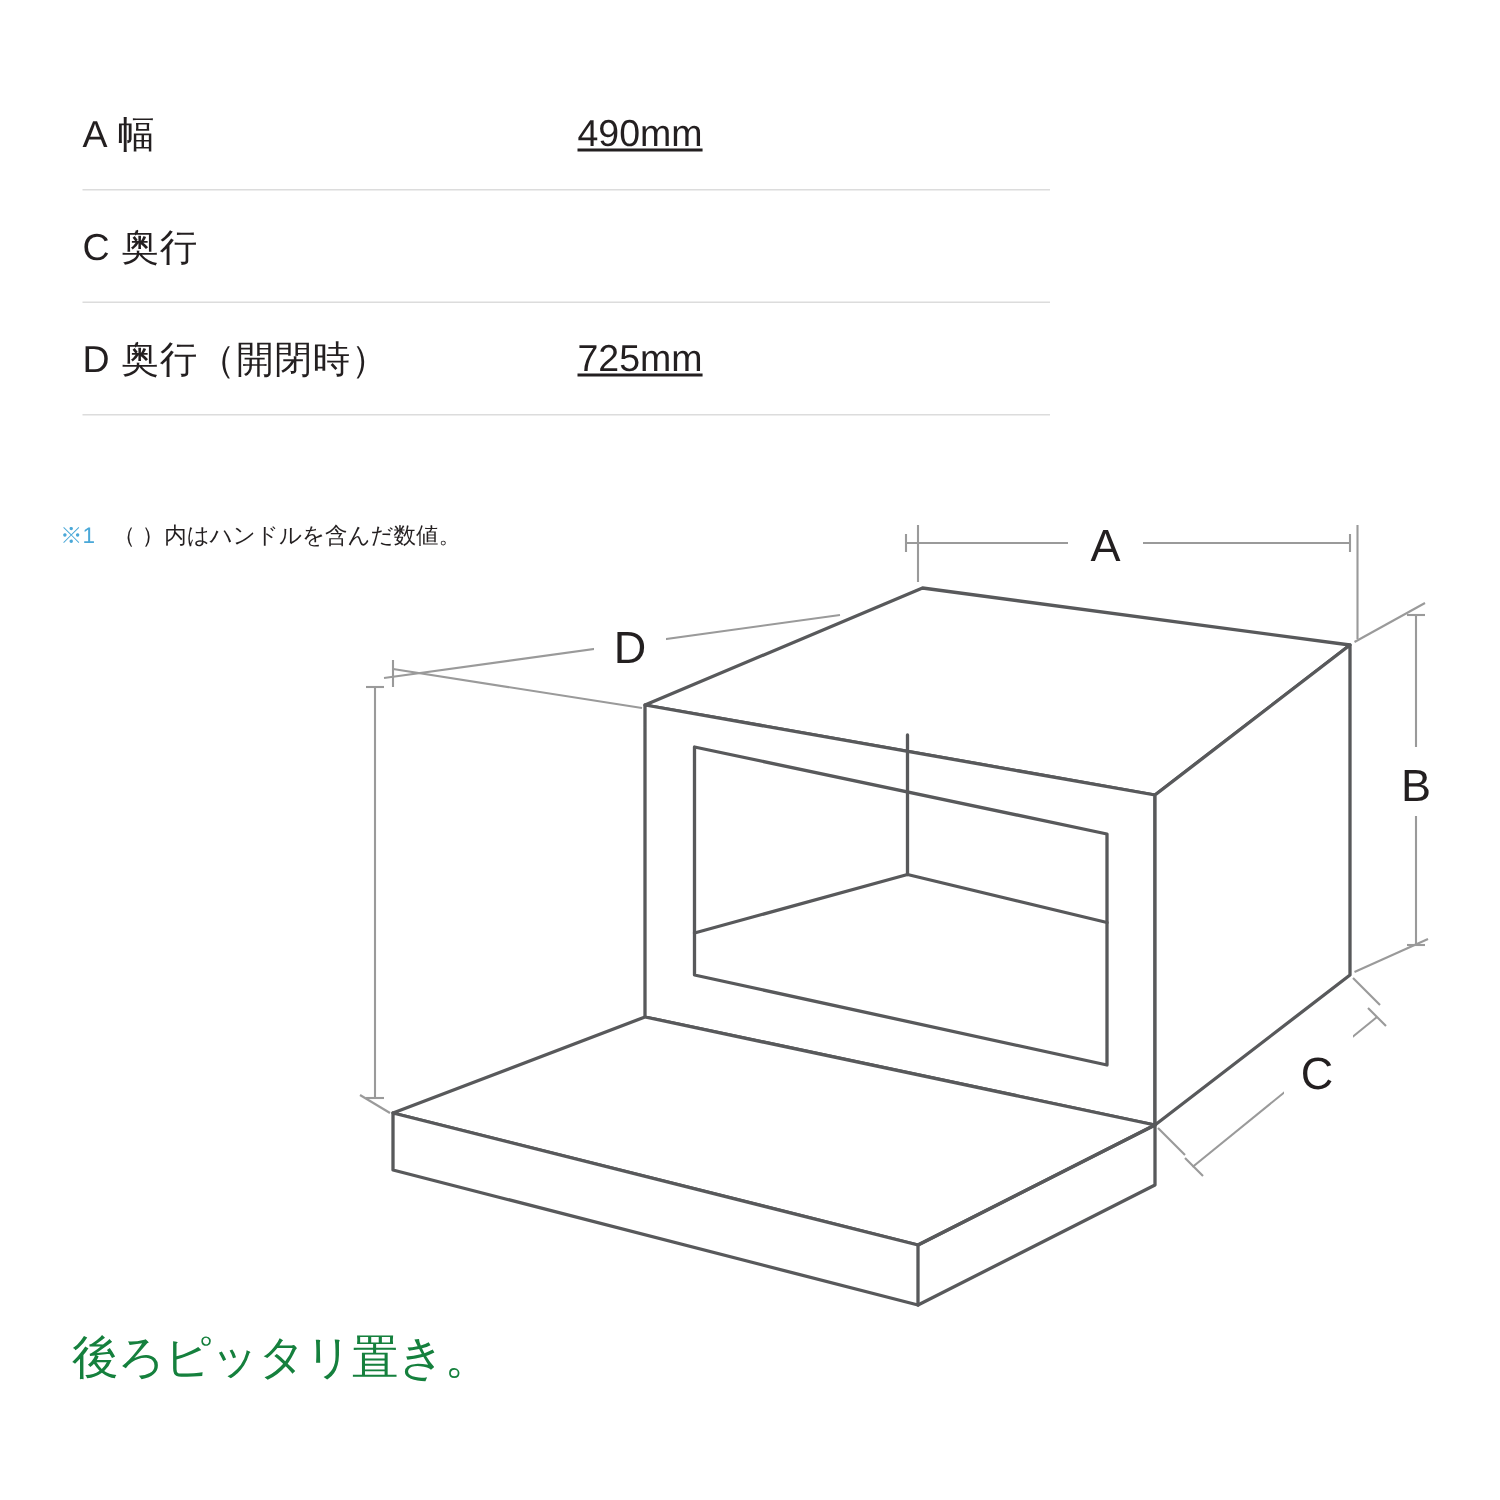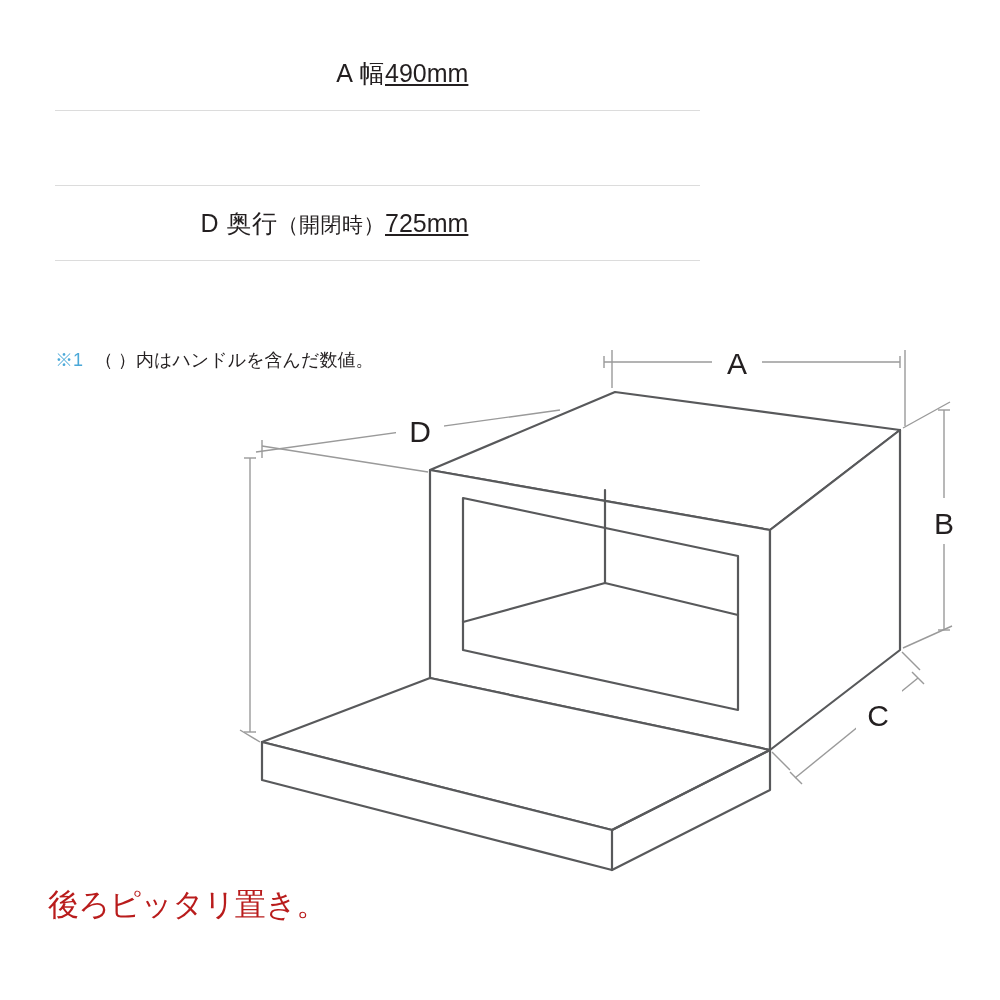--- a/index.html
+++ b/index.html
@@ -13,57 +13,56 @@
     font-family: "Liberation Sans", sans-serif;
     color: #231f20;
     position: relative;
     overflow: hidden;
   }
 
   
   .spec-table {
     position: absolute;
     left: 55px;
-    top: 36px;
+    top: 52px;
     width: 645px;
-    text-align: right;
   }
   .spec-row {
     display: flex;
     align-items: center;
     height: 74px;
     border-bottom: 1px solid #dcdcdc;
   }
   .spec-label {
     width: 330px;
     font-size: 25px;
     letter-spacing: 0.5px;
     color: #231f20;
     white-space: nowrap;
   }
   .spec-label .sub {
-    font-size: 21px;
+    font-size: 25px;
   }
   .spec-value {
     font-size: 25px;
     color: #231f20;
     white-space: nowrap;
     text-decoration: underline;
   }
   .spec-value .note-ref {
     font-size: 15px;
     color: #4aa8d8;
     vertical-align: super;
   }
 
   .note-line {
     position: absolute;
-    left: 55px;
+    left: 40px;
     top: 348px;
-    font-size: 18px;
+    font-size: 15px;
     white-space: nowrap;
   }
   .note-line .note-mark {
     color: #4aa8d8;
     margin-right: 12px;
   }
 
   
   .drawing {
     position: absolute;
@@ -77,41 +76,45 @@
   .caption {
     position: absolute;
     left: 48px;
     top: 885px;
     width: 930px;
   }
   .caption div {
     font-size: 31px;
     line-height: 1.30;
     letter-spacing: -0.5px;
-    color: #b91c1c;
+    color: #15803d;
     white-space: nowrap;
   }
 </style>
 </head>
 <body>
 
 <div class="spec-table">
 
   <div class="spec-row">
     <div class="spec-label">
       <span>A</span>
       <span>幅</span>
     </div>
     <div class="spec-value">
       <span>490mm</span>
     </div>
   </div>
 
 
   <div class="spec-row">
+    <div class="spec-label">
+      <span>C</span>
+      <span>奥行</span>
+    </div>
   </div>
 
   <div class="spec-row">
     <div class="spec-label">
       <span>D</span>
       <span>奥行</span><span class="sub">（開閉時）</span>
     </div>
     <div class="spec-value">
       <span>725mm</span>
     </div>

